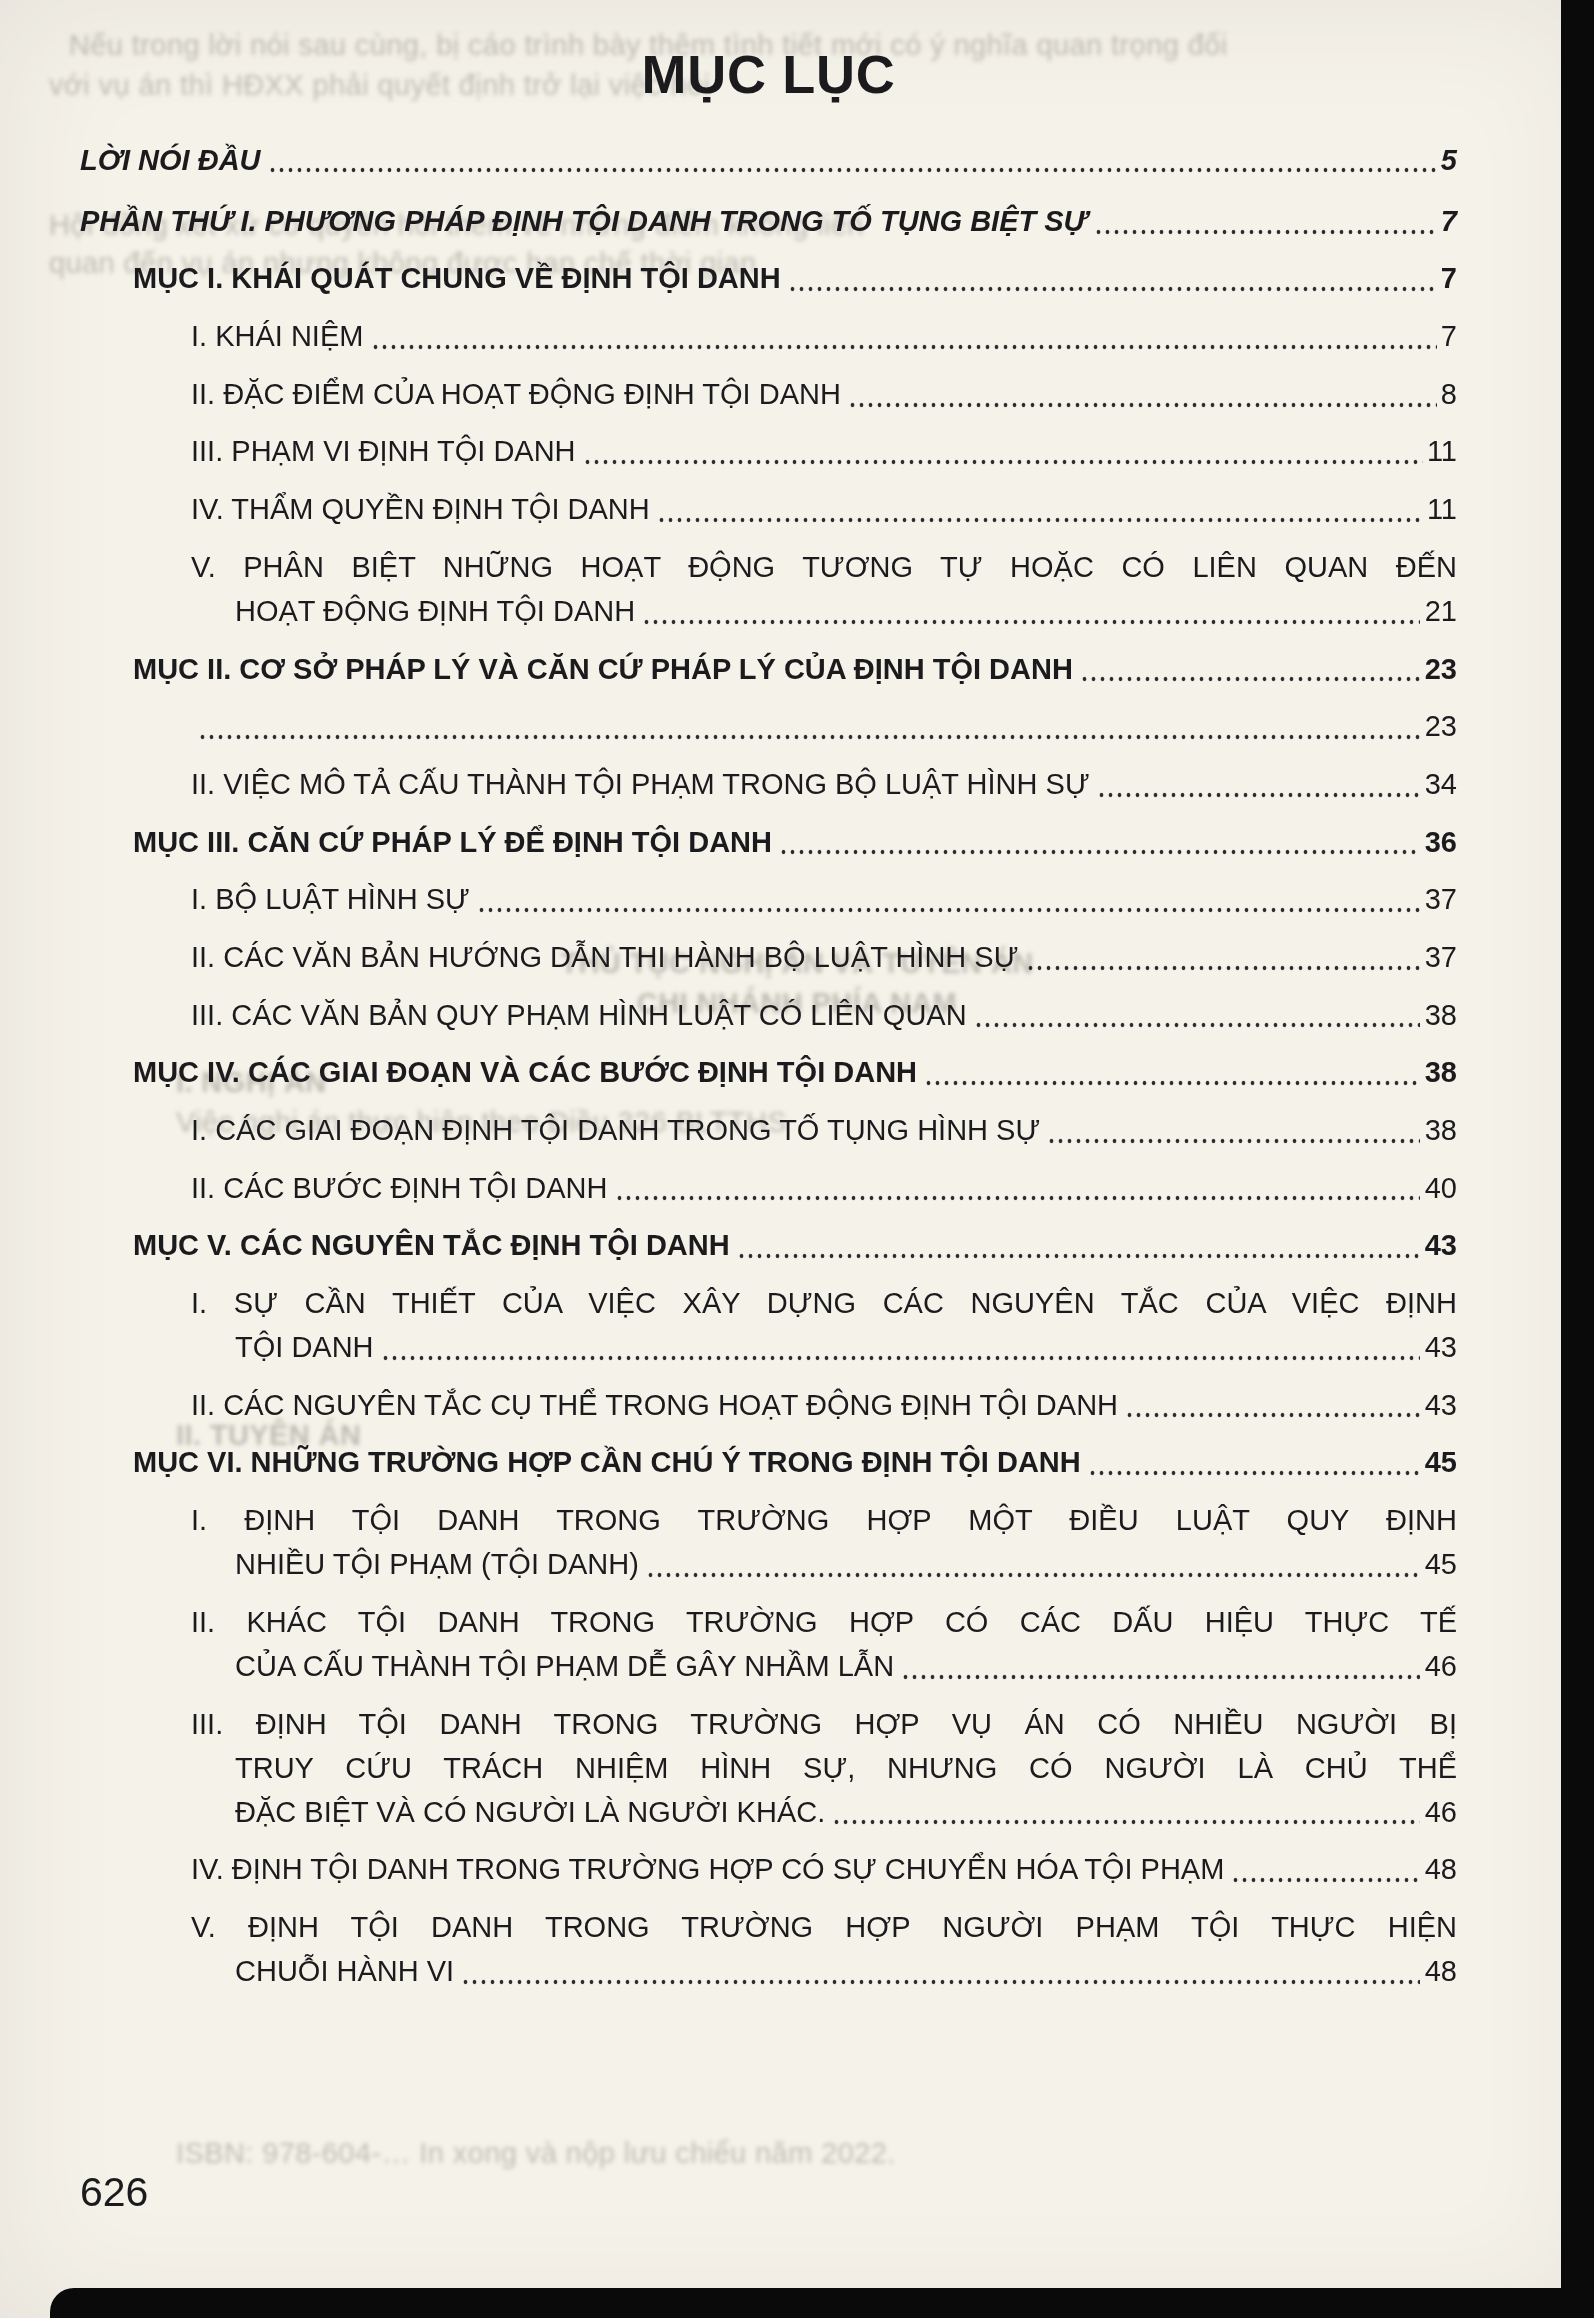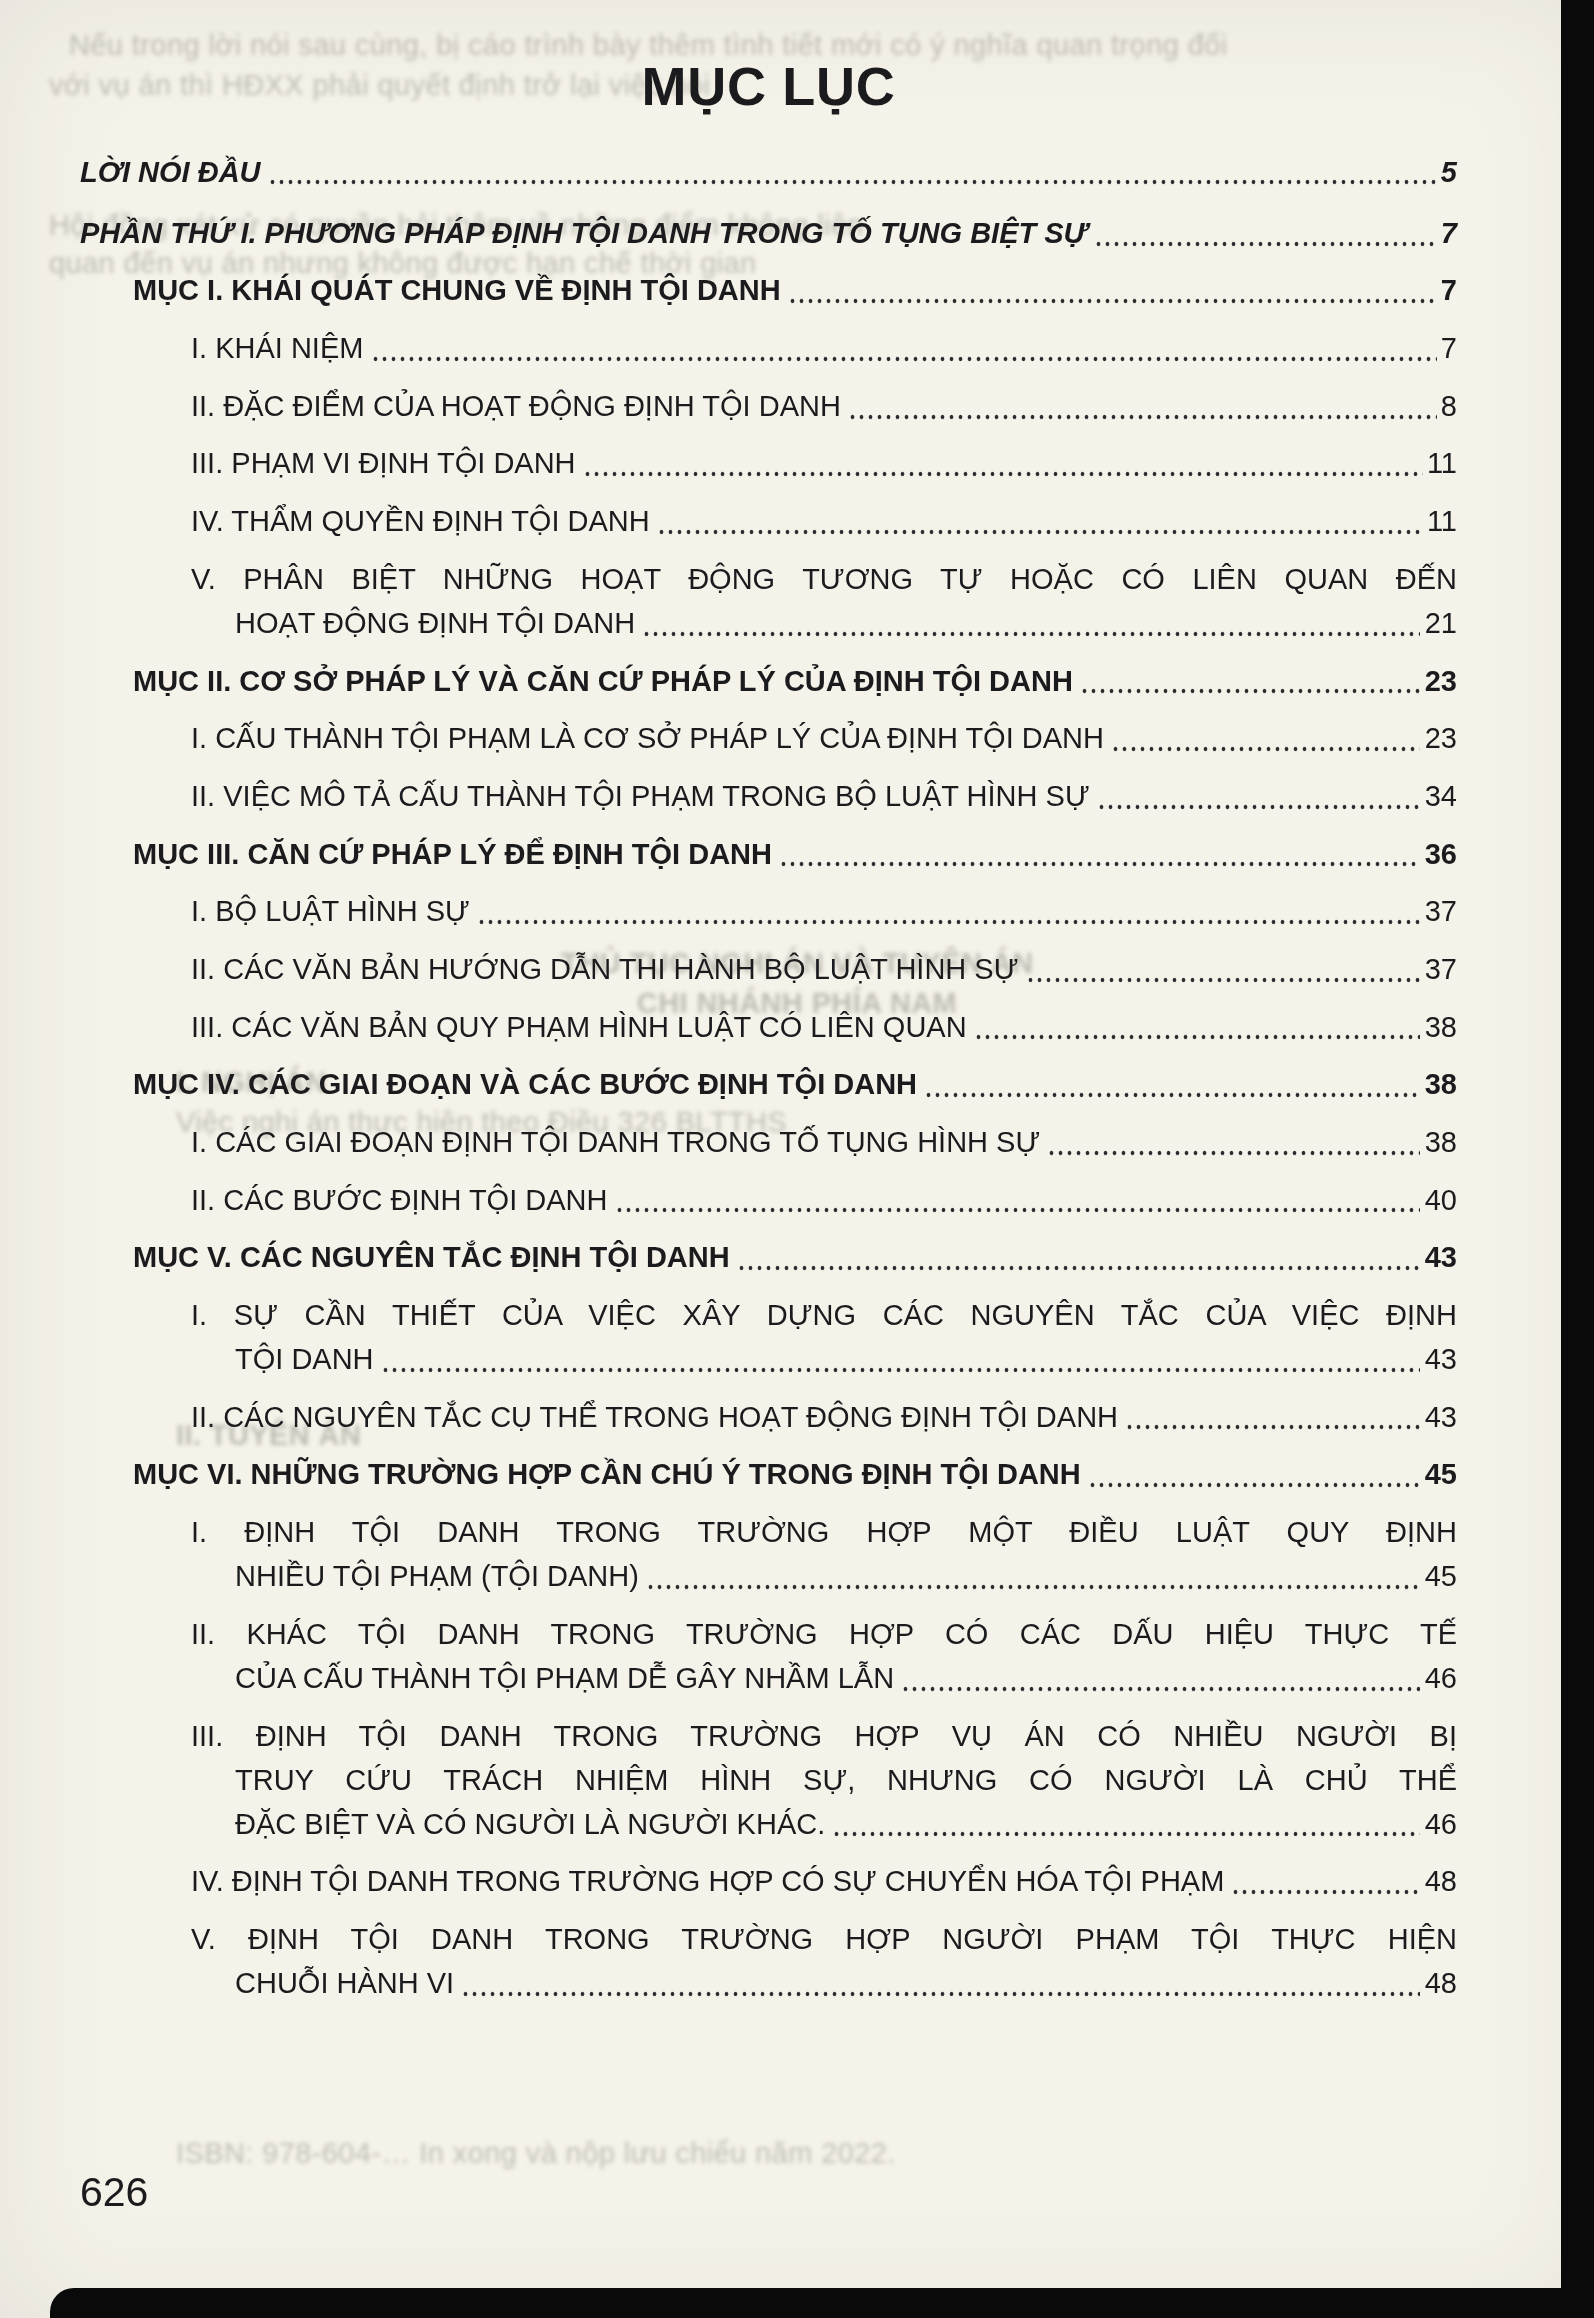--- a/index.html
+++ b/index.html
@@ -15,21 +15,21 @@
 
   
   .bleed-layer { position: absolute; inset: 0; z-index: 1; pointer-events: none; }
   .bleed {
     position: absolute; font-size: 29px; color: var(--bleed, #8a887b);
     opacity: .5; filter: blur(1.9px); white-space: nowrap; letter-spacing: 0.4px;
   }
   .bleed.b { font-weight: 700; }
   .bleed.center { left: 0; width: 100%; text-align: center; white-space: normal; }
 
-  .page { position: absolute; inset: 0; z-index: 2; padding: 49px 137px 0 80px; color: var(--ink, #1b1b1e); border-radius: 26px; }
+  .page { position: absolute; inset: 0; z-index: 2; padding: 37px 137px 0 80px; color: var(--ink, #1b1b1e); border-radius: 26px; }
 
   h1.title {
     margin: 5.7px 0 33px; text-align: center;
     font-size: 54px; font-weight: 700; letter-spacing: 0.7px; color: var(--ink, #111);
   }
 
   .toc { font-size: 29px; line-height: 1.52; }
 
   .entry { margin-bottom: 13.6px; }
   .entry.lvl0 { font-weight: 700; margin-top: 17px; font-style: italic; }
@@ -143,21 +143,20 @@
         </div>
         <div class="entry lvl1 bold">
           <div class="lastline">
             <span class="txt">MỤC II. CƠ SỞ PHÁP LÝ VÀ CĂN CỨ PHÁP LÝ CỦA ĐỊNH TỘI DANH</span>
             <span class="leader"></span>
             <span class="pg">23</span>
           </div>
         </div>
         <div class="entry lvl2">
           <div class="lastline">
-            <span class="txt">I. CẤU THÀNH TỘI PHẠM LÀ CƠ SỞ PHÁP LÝ CỦA ĐỊNH TỘI DANH</span>
             <span class="leader"></span>
             <span class="pg">23</span>
           </div>
         </div>
         <div class="entry lvl2">
           <div class="lastline">
             <span class="txt">II. VIỆC MÔ TẢ CẤU THÀNH TỘI PHẠM TRONG BỘ LUẬT HÌNH SỰ</span>
             <span class="leader"></span>
             <span class="pg">34</span>
           </div>

